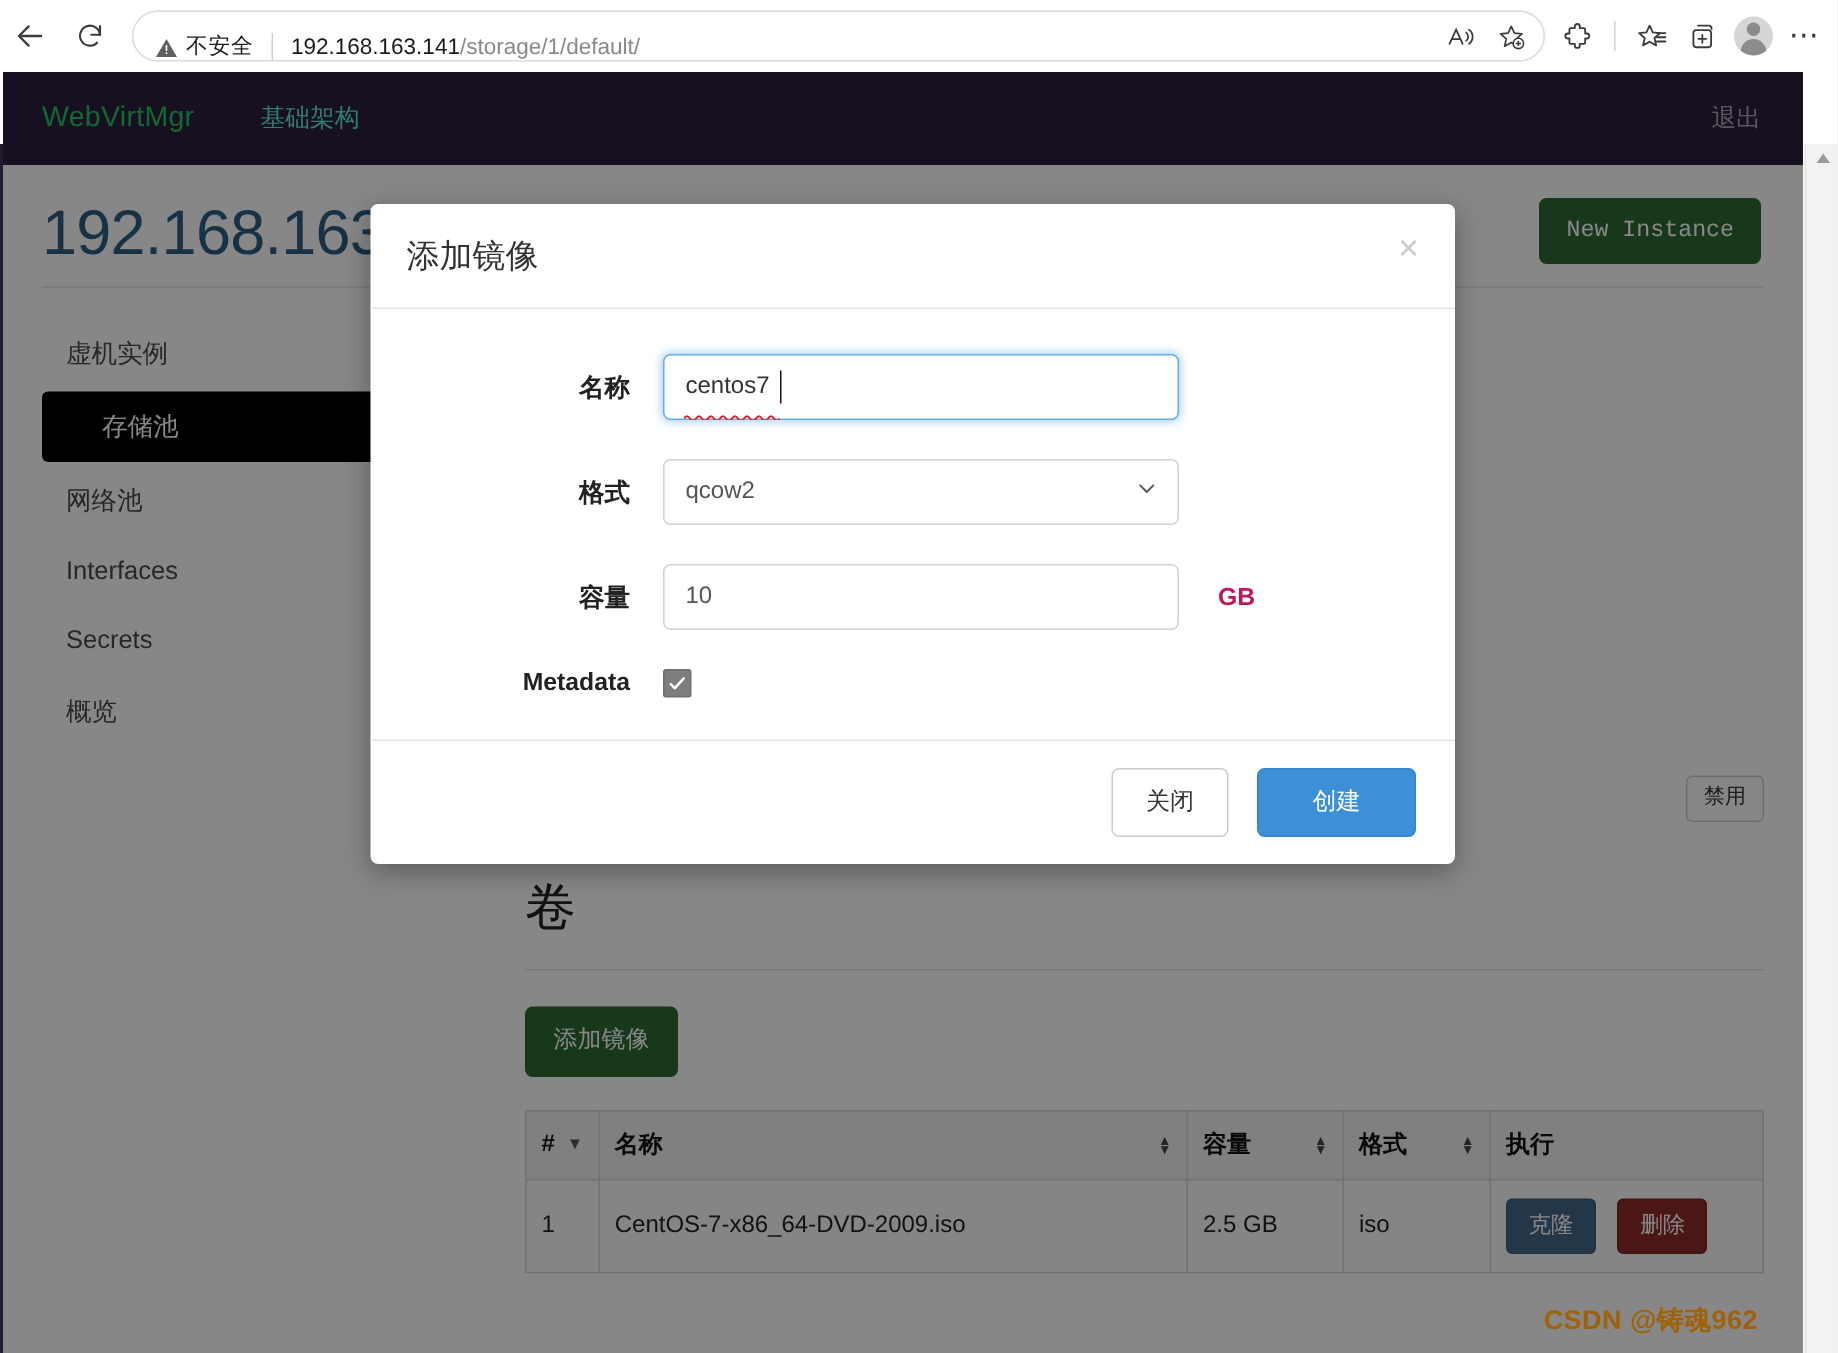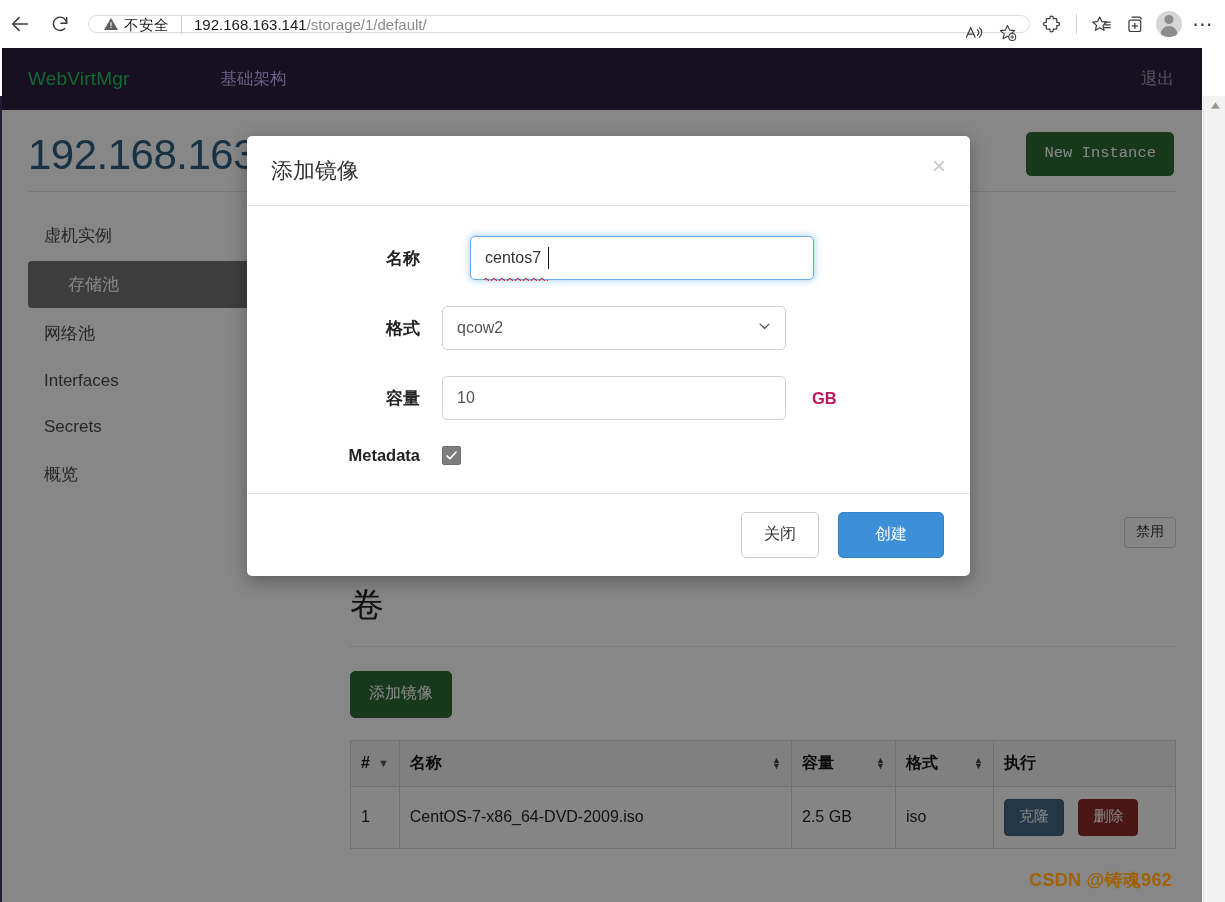--- a/index.html
+++ b/index.html
@@ -13,23 +13,23 @@
   .browser-bar {
     position: absolute; left: 0; top: 0; width: 1225px; height: 48px;
     background: #ffffff; display: flex; align-items: center;
   }
   .nav-btn {
     width: 40px; height: 40px; display: flex; align-items: center;
     justify-content: center; color: #3b3b3b; flex: 0 0 auto;
   }
   .nav-btn svg { display: block; }
   .omnibox {
-    flex: 1 1 auto; height: 18px; margin: 0 6px 0 8px;
+    flex: 1 1 auto; height: 34px; margin: 0 6px 0 8px;
     background: #ffffff; border: 1px solid #dcdcdc; border-radius: 17px;
-    display: flex; align-items: flex-start; padding: 0 6px 0 14px;
+    display: flex; align-items: flex-end; padding: 0 6px 0 14px;
     box-shadow: 0 0 0 0.5px rgba(0,0,0,0.02);
   }
   .warn-icon { width: 16px; height: 16px; margin-right: 5px; flex: 0 0 auto; }
   .insecure-text {
     font-size: 14.5px; color: #1b1b1b; white-space: nowrap;
     letter-spacing: .5px;
   }
   .omni-sep {
     width: 1px; height: 18px; background: #cfcfcf; margin: 0 12px;
     flex: 0 0 auto;
@@ -73,21 +73,21 @@
     background: #ffffff;
   }
 
   
   .navbar {
     position: relative; height: 62px; background: #2b1f3d;
     display: flex; align-items: center; padding: 0 0 0 26px;
   }
   .brand { color: #22c55e; font-size: 19px; letter-spacing: .2px; }
   .nav-links { margin-left: 44px; display: flex; align-items: center; }
-  .nav-link { color: #c4b5fd; font-size: 16.5px; margin-left: 47px; }
+  .nav-link { color: #5eead4; font-size: 16.5px; }
   .navbar-right { margin-left: auto; padding-right: 28px; }
   .logout { color: #a9a4b2; font-size: 16.5px; }
 
   
   .content { position: relative; padding: 0; background: #fff; height: 792px; }
   .page-head {
     display: flex; align-items: flex-start;
     padding: 22px 28px 0 26px;
   }
   .page-title {
@@ -106,21 +106,21 @@
     margin: 14px 26px 0 26px; border-top: 1px solid #e6e6e6;
   }
 
   
   .cols { display: flex; padding: 16px 26px 0 26px; gap: 28px; }
   .sidebar { width: 272px; flex: 0 0 auto; padding-top: 4px; }
   .side-item {
     display: block; padding: 12px 16px; font-size: 17px; color: #4a4a4a;
     border-radius: 4px; margin-bottom: 2px; cursor: pointer;
   }
-  .side-item.active { background: #737373; color: #ffffff; padding-left: 40px; }
+  .side-item.active { background: #000000; color: #ffffff; padding-left: 40px; }
   .main { flex: 1 1 auto; padding-left: 22px; padding-top: 4px; position: relative; }
 
   .kv-row {
     display: flex; align-items: center; height: 40px;
     font-size: 16px; color: #333;
   }
   .kv-row .kv-label { flex: 1 1 auto; }
   .btn-sm-default {
     background: #fefefe; border: 1px solid #cfcfcf; color: #333;
     padding: 5px 11px; font-size: 14px; border-radius: 4px;
@@ -199,21 +199,21 @@
   .form-label.en { font-size: 16.5px; }
   .form-control {
     width: 344px; height: 44px; border: 1px solid #d2d2d2; border-radius: 5px;
     font-size: 16px; color: #555; padding: 0 14px; background: #fff;
     font-family: inherit; outline: none;
   }
   .form-control.focused {
     border-color: #6aa9ee; box-shadow: 0 0 6px 1px rgba(102,175,233,.55);
     color: #333;
   }
-  .name-wrap { position: relative; width: 348px; margin-left: 28px; }
+  .name-wrap { position: relative; width: 348px; }
   .spell-underline {
     position: absolute; left: 14px; bottom: 9px; width: 64px; height: 4px;
     pointer-events: none;
   }
   .caret-bar {
     position: absolute; left: 78px; top: 11px; width: 1px; height: 22px;
     background: #111;
   }
   .select-wrap { position: relative; width: 344px; }
   .select-chevron {

